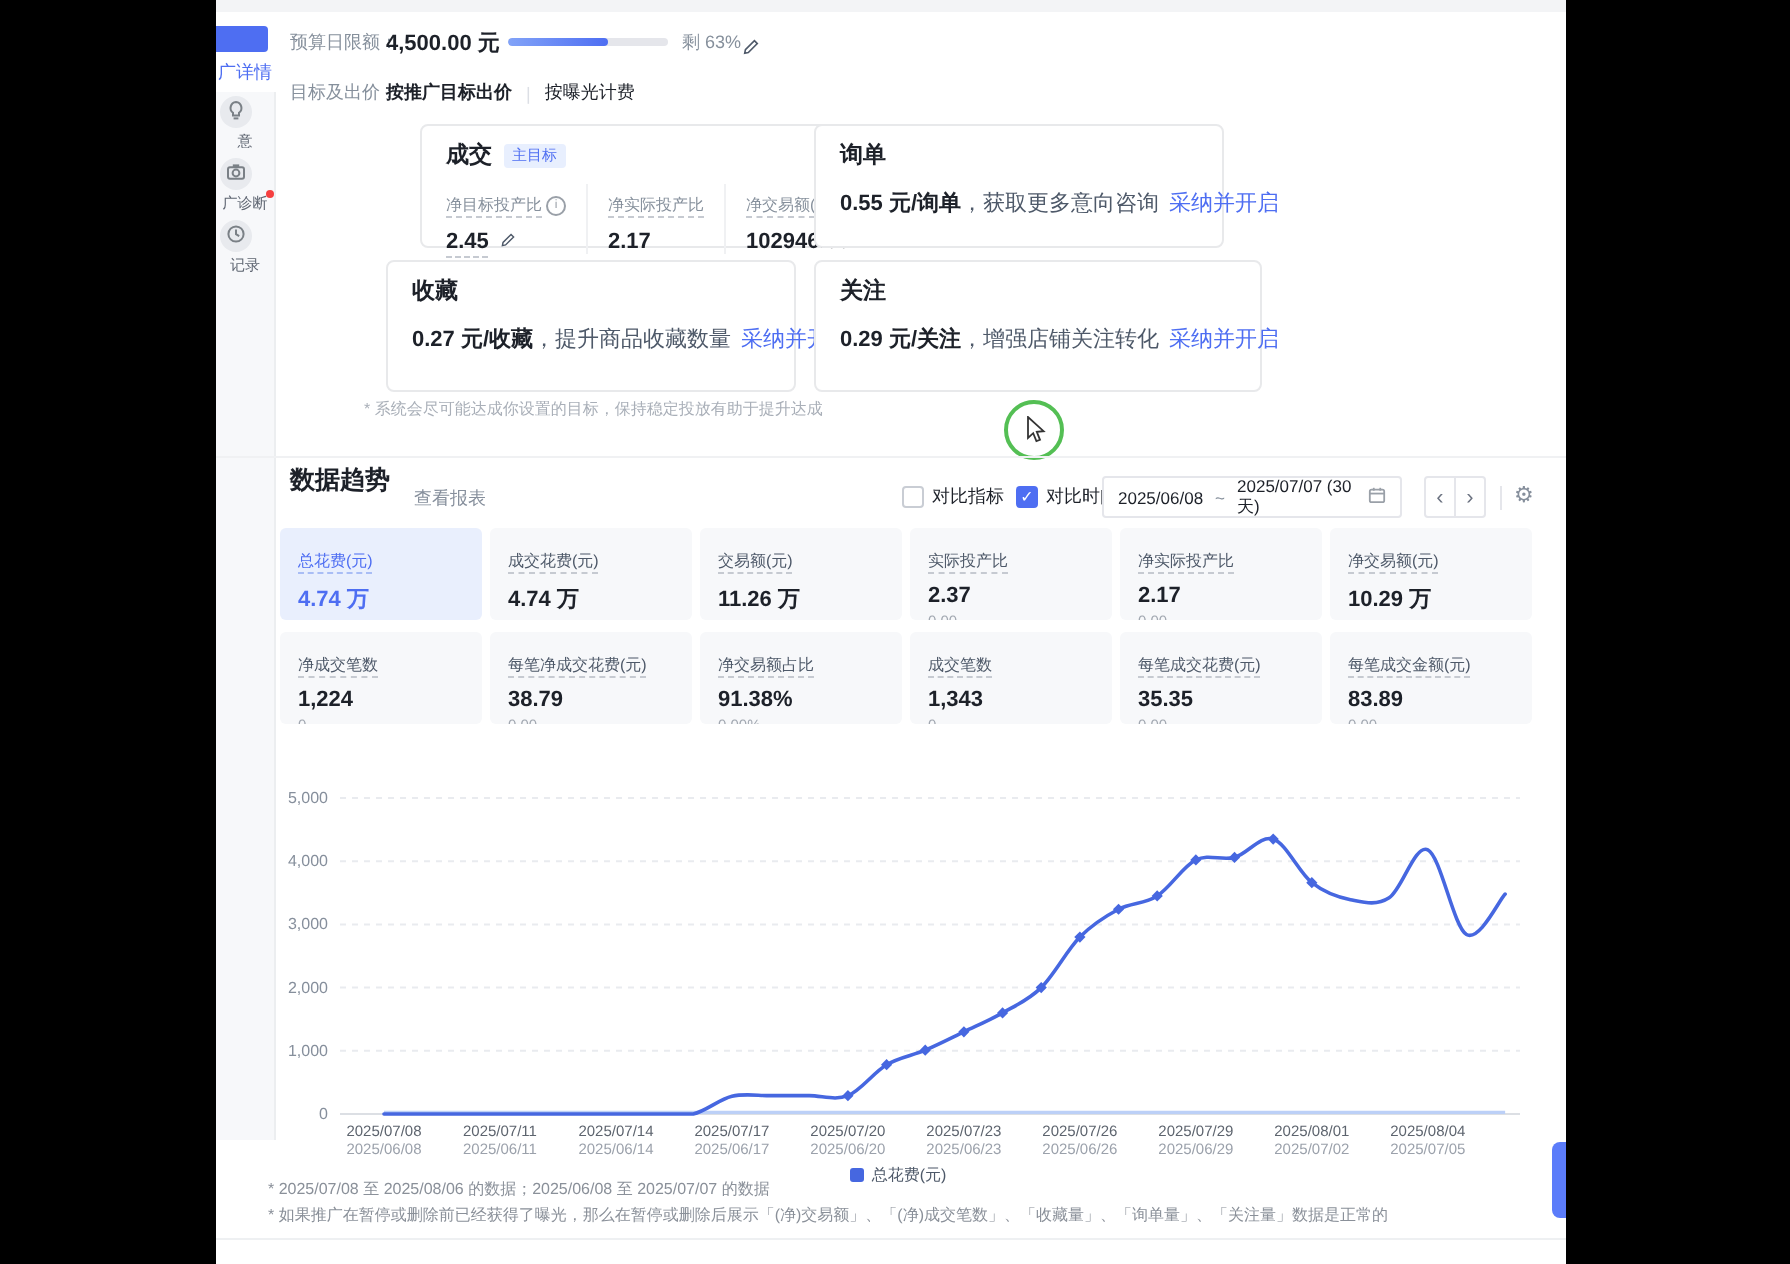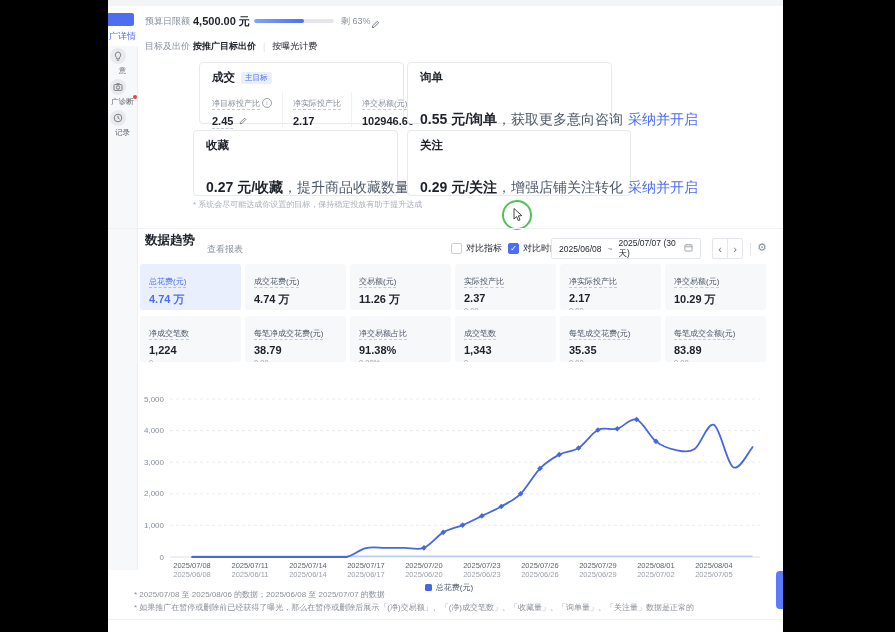--- a/index.html
+++ b/index.html
@@ -28,21 +28,21 @@
   
   .gcard{position:absolute;background:#fff;border:1px solid #e8e9eb;border-radius:4px;box-sizing:border-box;padding:7px 12px}
   .gtitle{font-size:11.5px;font-weight:700;color:#1d2129;display:flex;align-items:center}
   .badge{font-size:7.5px;font-weight:400;color:#4e6ef2;background:#e8effe;border-radius:2px;padding:1px 4px;margin-left:6px}
   .gmetrics{display:flex;margin-top:7px}
   .gcol{padding-right:10px;margin-right:10px;border-right:1px solid #f0f1f3}
   .gcol:last-child{border-right:none}
   .gml{font-size:8px;color:#86909c;white-space:nowrap}
   .dashed-u{border-bottom:1px dashed #c6cad1;padding-bottom:1px}
   .gmv{font-size:11px;font-weight:700;color:#1d2129;margin-top:5px;white-space:nowrap}
-  .gdesc{font-size:14px;color:#4e5969;margin-top:26px;white-space:nowrap}
+  .gdesc{font-size:11px;color:#4e5969;margin-top:9px;white-space:nowrap}
   .gprice{font-weight:700;color:#1d2129}
   .glink{color:#4e6ef2;margin-left:5px;cursor:pointer}
   .info{display:inline-flex;width:8px;height:8px;border:1px solid #9aa0a8;border-radius:50%;
         font-size:6px;color:#9aa0a8;align-items:center;justify-content:center;margin-left:2px;vertical-align:1px}
   .sys-note{font-size:8px;color:#a9afb8}
 
   .divider{left:0;width:675px;height:1px;background:#f0f1f3}
 
   
   .sec-title{font-size:12.5px;font-weight:700;color:#1d2129}
@@ -134,21 +134,21 @@
         </svg></span>
   </span>
 
   <span class="abs lbl" style="left:37px;top:40px">目标及出价：</span>
   <div class="abs" style="left:85px;top:40px;display:flex;align-items:center">
     <span class="opt" style="font-weight:700">按推广目标出价</span>
     <span class="opt-sep">|</span>
     <span class="opt">按曝光计费</span>
   </div>
 
-  <div class="gcard" style="left:91px;top:62px;width:205px;height:62px">
+  <div class="gcard" style="left:102px;top:62px;width:205px;height:62px">
     <div class="gtitle">
         <span>成交</span>
       <span class="badge">主目标</span>
       </div>
     <div class="gmetrics">
       <div class="gcol">
         <span class="gml"><span class="dashed-u">净目标投产比</span><span class="info">i</span></span>
         <div class="gmv"><span class="dashed-u">2.45</span>
           <span style="margin-left:3px"><svg width="8" height="8" viewBox="0 0 10 10">
                 <path d="M1.5 8.5l.4-2 5-5 1.6 1.6-5 5-2 .4z" fill="none" stroke="#4e5969" stroke-width=".9"></path>
@@ -179,21 +179,21 @@
     <div class="gdesc"><span class="gprice">0.27 元/收藏</span><span>，提升商品收藏数量</span><span class="glink">采纳并开启</span></div>
   </div>
 
   <div class="gcard" style="left:299px;top:130px;width:224px;height:66px">
     <div class="gtitle">
         <span>关注</span>
       </div>
     <div class="gdesc"><span class="gprice">0.29 元/关注</span><span>，增强店铺关注转化</span><span class="glink">采纳并开启</span></div>
   </div>
 
-  <div class="abs sys-note" style="left:85px;top:199px">* 系统会尽可能达成你设置的目标，保持稳定投放有助于提升达成</div>
+  <div class="abs sys-note" style="left:74px;top:199px">* 系统会尽可能达成你设置的目标，保持稳定投放有助于提升达成</div>
 
   <div class="abs click-ring"></div>
   <div class="abs" style="left:405px;top:208px">
     <svg width="11" height="14" viewBox="0 0 11 14">
         <path d="M1 0.5 L1 11 L3.6 8.6 L5.2 12.6 L7 11.9 L5.4 7.9 L8.8 7.6 Z" fill="#fff" stroke="#333" stroke-width="0.9"></path>
       </svg>
   </div>
 
   <div class="abs divider" style="top:228px"></div>
 

